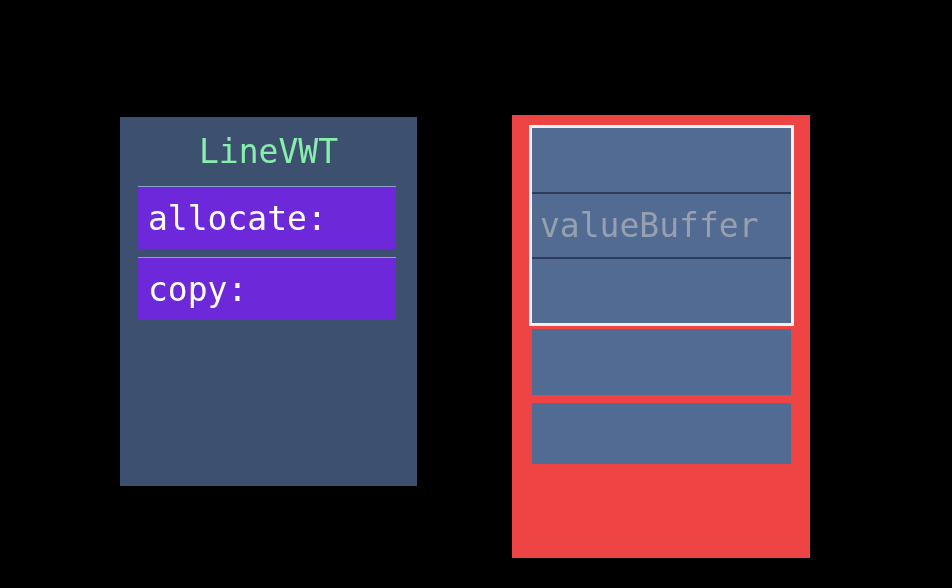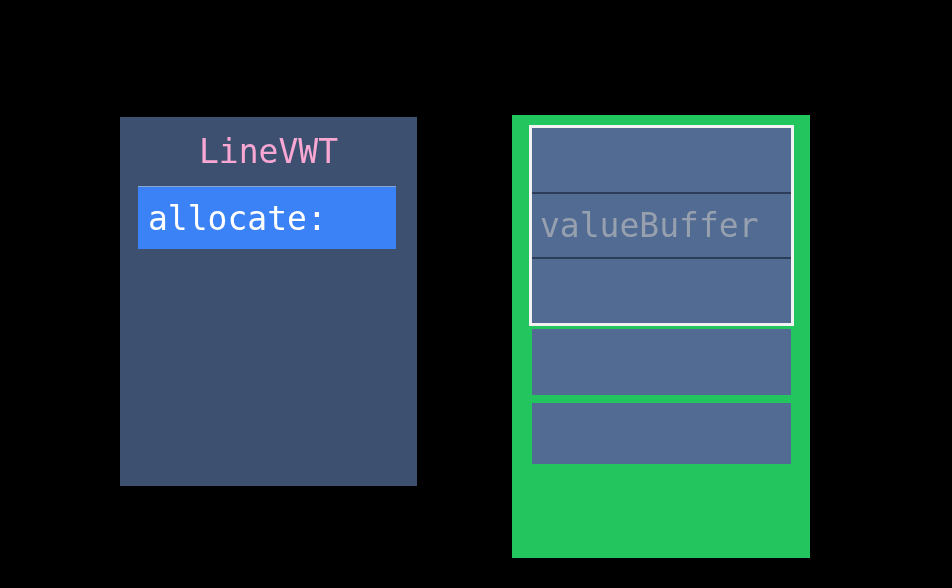--- a/index.html
+++ b/index.html
@@ -23,49 +23,49 @@
     width: 297px;
     height: 369px;
     background: #3e5070;
     box-sizing: border-box;
   }
   .vwt-title {
     height: 69px;
     display: flex;
     align-items: center;
     justify-content: center;
-    color: #f9a8d4;
+    color: #86efac;
     font-size: 33px;
     letter-spacing: 0;
   }
   .vwt-rows {
     padding: 0 21px 0 18px;
   }
   .vwt-row {
     height: 63px;
     margin-bottom: 8px;
-    background: #3b82f6;
+    background: #6d28d9;
     border-top: 1px solid #89a4cf;
     box-sizing: border-box;
     display: flex;
     align-items: center;
     padding-left: 10px;
     color: #ffffff;
     font-size: 33px;
     white-space: pre;
   }
 
   
   .value-panel {
     position: absolute;
     left: 512px;
     top: 115px;
     width: 298px;
     height: 443px;
-    background: #22c55e;
+    background: #ef4444;
     box-sizing: border-box;
   }
   .buffer-group {
     position: absolute;
     left: 17px;
     top: 10px;
     width: 265px;
     height: 201px;
     border: 3px solid #f2f2f2;
     box-sizing: border-box;
@@ -97,20 +97,23 @@
 </style>
 </head>
 <body>
 
 <div class="vwt-panel">
   <div class="vwt-title">LineVWT</div>
   <div class="vwt-rows">
     <div class="vwt-row">
       <span>allocate:</span>
     </div>
+    <div class="vwt-row">
+      <span>copy:</span>
+    </div>
   </div>
 </div>
 
 <div class="value-panel">
   <div class="buffer-group">
     <div class="buffer-cell">
       <span></span>
     </div>
     <div class="buffer-cell">
       <span>valueBuffer</span>

